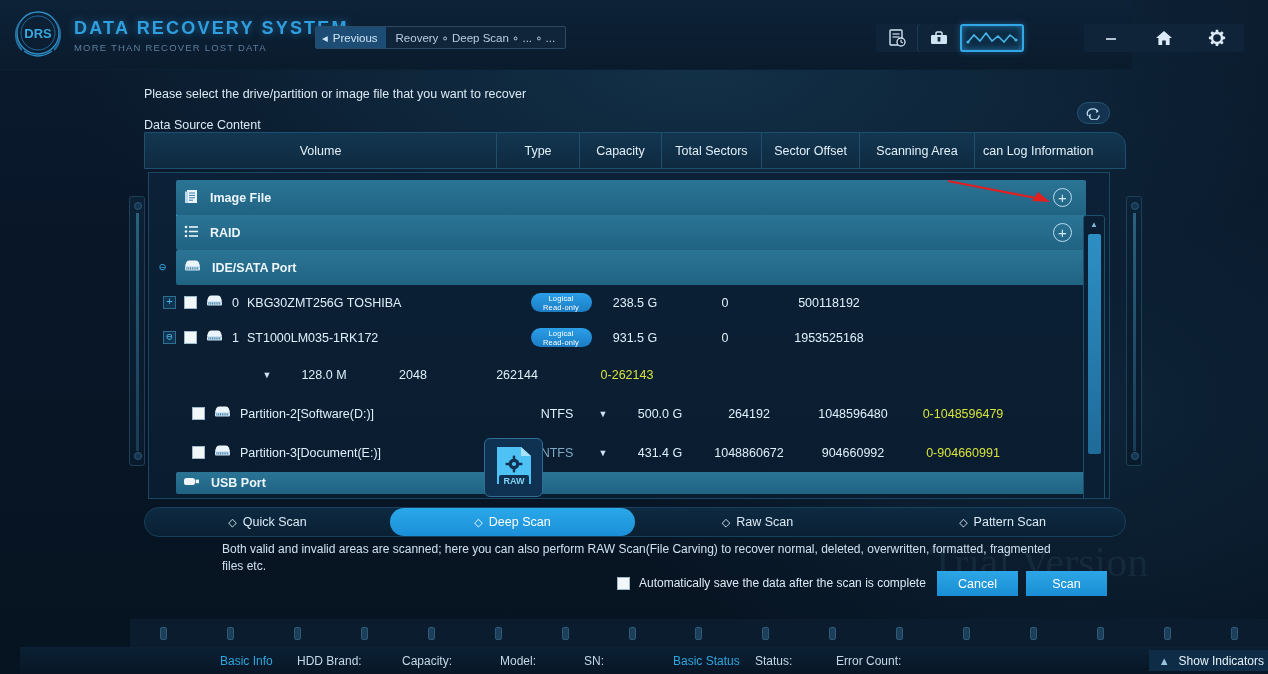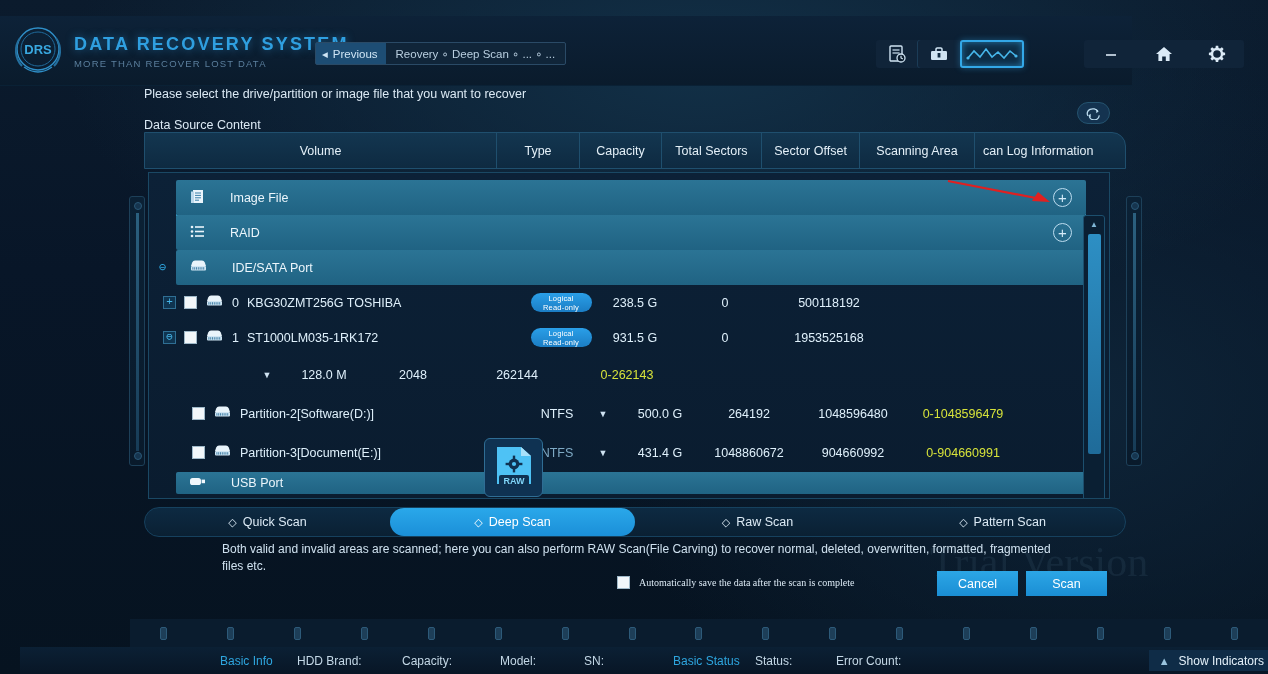--- a/index.html
+++ b/index.html
@@ -14,21 +14,21 @@
     width: 1268px; height: 674px;
     background:
       radial-gradient(ellipse 900px 400px at 55% 10%, #123047 0%, rgba(10,26,43,0) 70%),
       radial-gradient(ellipse 700px 500px at 85% 60%, #0e2438 0%, rgba(8,20,34,0) 70%),
       linear-gradient(180deg, #0b1b2d 0%, #081628 40%, #061320 100%);
     overflow: hidden;
   }
 
   
   #header {
-    position: absolute; left:0; top:16px; width:1132px; height:70px;
+    position: absolute; left:0; top:0; width:1132px; height:70px;
     background: linear-gradient(180deg,#0d2238 0%, #0a1b2c 100%);
     border-bottom: 1px solid #0a2135;
   }
   .logo-wrap { position:absolute; left:8px; top:6px; width:60px; height:58px; }
   .brand { position:absolute; left:74px; top:18px; }
   .brand-title {
     font-size:18px; letter-spacing:2.2px; font-weight:bold;
     color:#2f9fe0; text-shadow:0 0 8px rgba(47,159,224,.55);
     font-family:"Liberation Sans", sans-serif;
   }
@@ -131,22 +131,22 @@
     border:1px solid #1a4864;
     overflow:hidden;
   }
   .row { display:flex; align-items:center; height:35px; position:relative; }
   .row.group {
     background:linear-gradient(180deg,#2b7495 0%, #206383 100%);
     margin:0 15px 0 27px; width:910px; border-radius:2px;
   }
   .row.group.highlight-sep { box-shadow:0 2px 0 0 #3fbef0; }
   .row.group .g-label {
-    display:flex; align-items:center; gap:24px;
-    color:#ecf6fc; font-size:12.5px; padding-left:13px;
+    display:flex; align-items:center; gap:10px;
+    color:#ecf6fc; font-size:12.5px; padding-left:7px;font-weight:bold;
   }
   .plus-btn {
     position:absolute; right:14px; top:8px;
     width:19px; height:19px; border-radius:50%;
     border:1.6px solid #bcdcef;
     display:flex; align-items:center; justify-content:center;
     color:#d4ebf8; font-size:15px; line-height:0;
   }
   .tree-mark {
     position:absolute; left:10px; color:#2ea6df; font-size:12px;
@@ -219,21 +219,21 @@
   .desc {
     position:absolute; left:222px; top:541px; width:830px;
     font-size:12px; color:#cfe1ef; line-height:17px;
   }
 
   .autosave {
     position:absolute; left:617px; top:576px;
     display:flex; align-items:center; gap:9px;
   }
   .autosave .chk { width:13px; height:13px; background:#f2f7fa; border:1px solid #9fb9c9; }
-  .autosave .txt { font-size:10px; color:#dceaf5;font-family:Liberation Serif, serif; }
+  .autosave .txt { font-size:12px; color:#dceaf5; }
 
   .btn {
     position:absolute; top:571px; height:25px; width:81px;
     display:flex; align-items:center; justify-content:center;
     color:#ffffff; font-size:12.5px;
     background:linear-gradient(180deg,#2ca6e6,#1a8ed4);
   }
   #btn-cancel { left:937px; }
   #btn-scan { left:1026px; }
 

